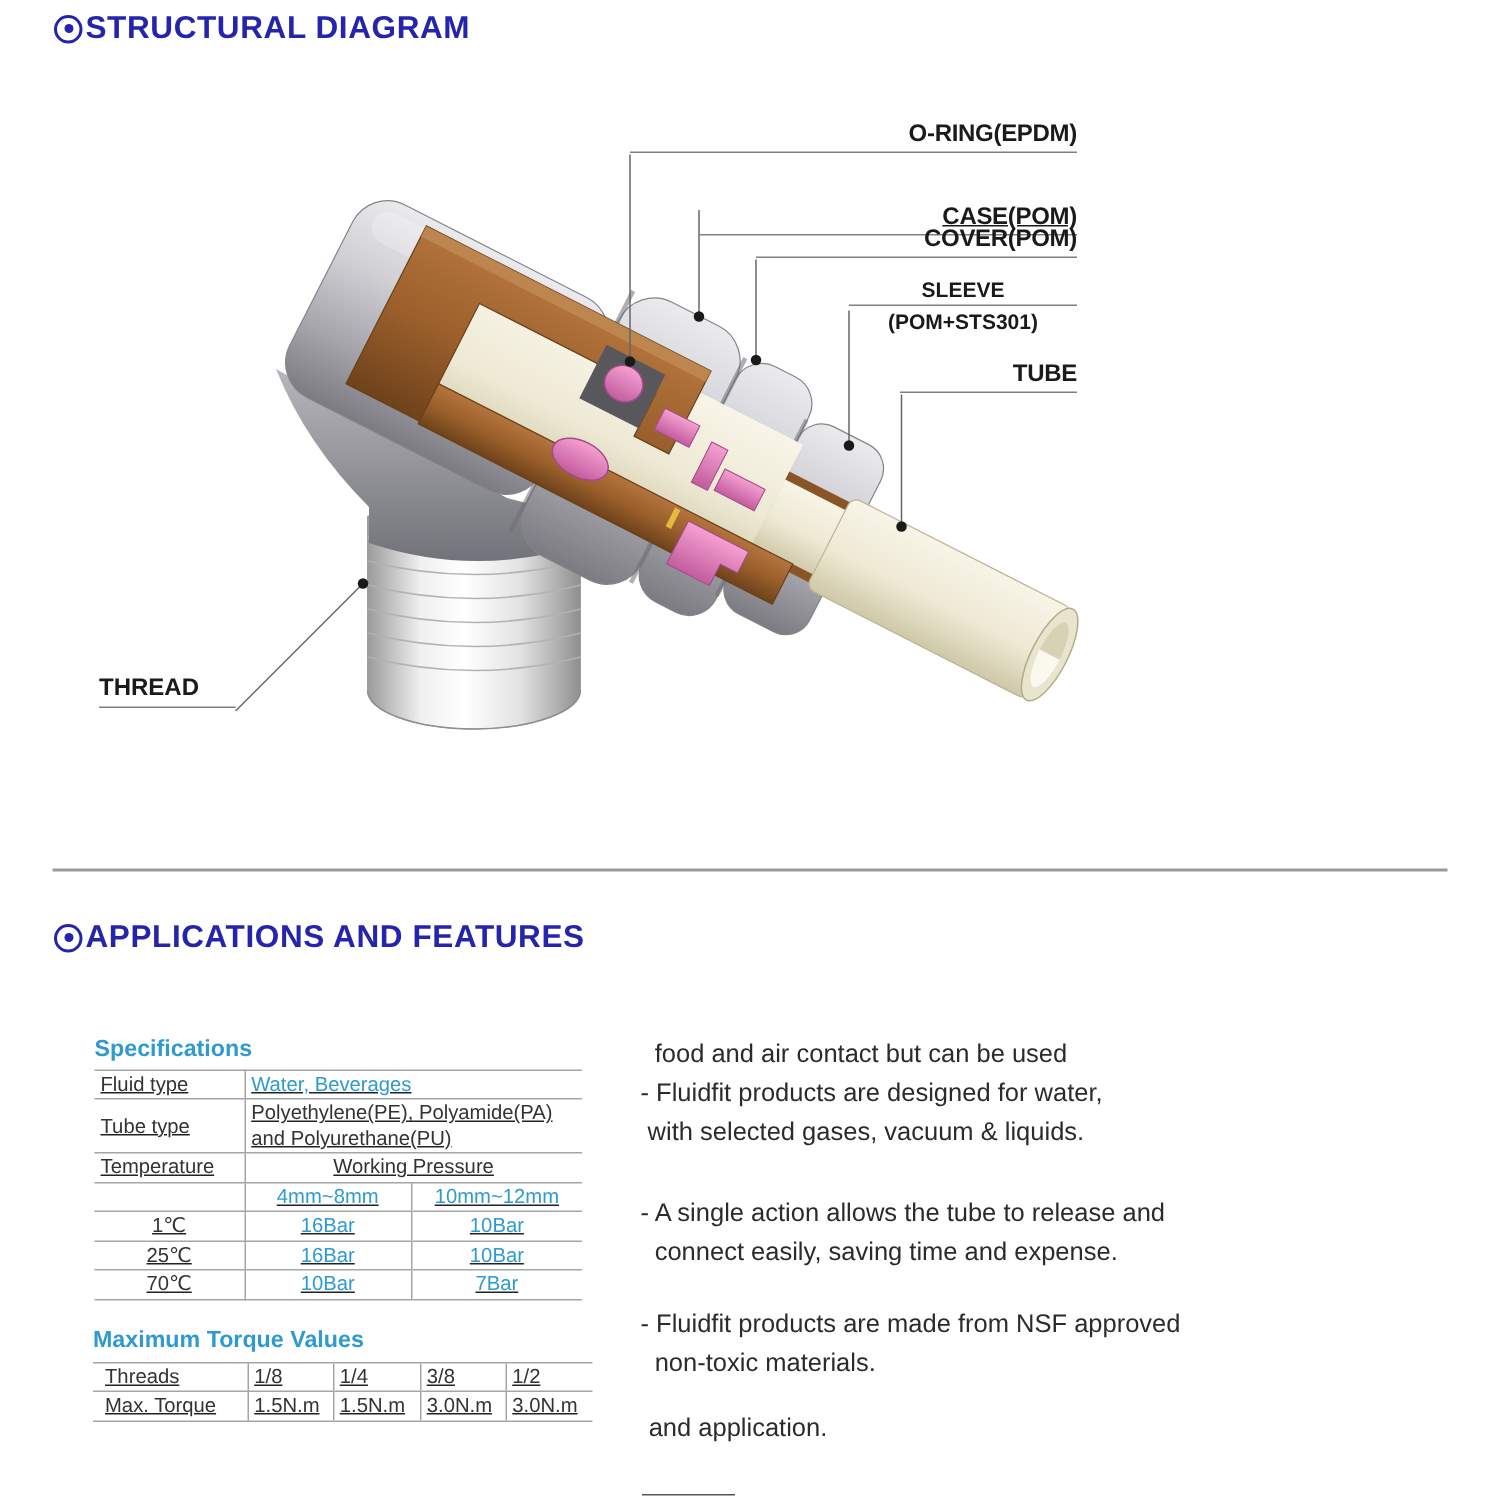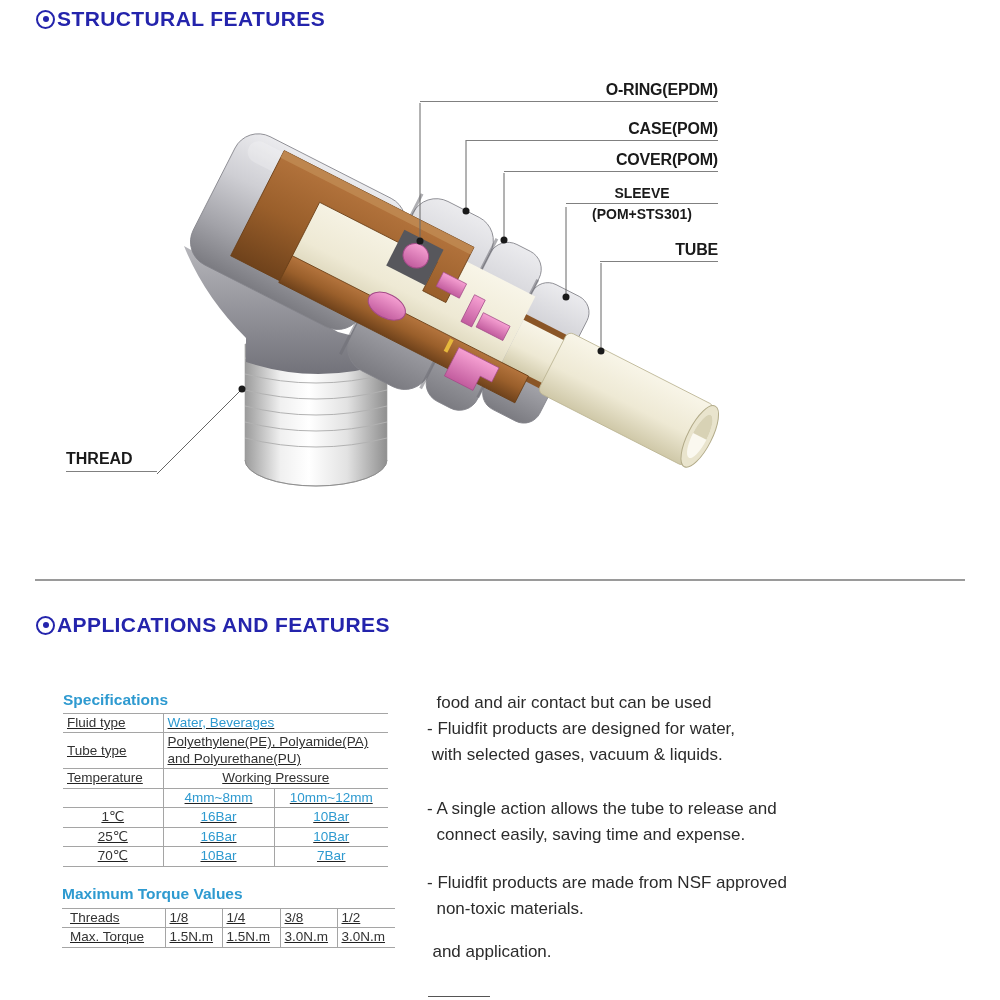--- a/index.html
+++ b/index.html
@@ -40,21 +40,21 @@
   .bottom-line{position:absolute;height:1px;background:#555;}
   svg{position:absolute;left:0;top:0;}
 </style>
 </head>
 <body>
 
 <div class="sec-title" style="top:7px;">
   <span class="bullseye">
       <i></i>
     </span>
-  <span>STRUCTURAL FEATURES</span>
+  <span>STRUCTURAL DIAGRAM</span>
 </div>
 
 <svg width="1000" height="560" viewBox="0 0 1000 560">
   <defs>
     <linearGradient id="gMetal" x1="0" y1="0" x2="0" y2="1">
       <stop offset="0" stop-color="#ebebee"></stop>
         <stop offset="0.35" stop-color="#cfcfd4"></stop>
       <stop offset="0.72" stop-color="#a2a2a8"></stop>
         <stop offset="1" stop-color="#7b7b81"></stop>
     </linearGradient>
@@ -160,21 +160,21 @@
     <circle cx="420" cy="241" r="3.5"></circle>
     <circle cx="466" cy="211" r="3.5"></circle>
     <circle cx="504" cy="240" r="3.5"></circle>
     <circle cx="566" cy="297" r="3.5"></circle>
     <circle cx="601" cy="351" r="3.5"></circle>
     <circle cx="242" cy="389" r="3.5"></circle>
   </g>
 </svg>
 
 <div class="dlabel" style="left:420px;top:81px;width:298px;">O-RING(EPDM)</div>
-<div class="dlabel" style="left:466px;top:120px;width:252px;">CASE(POM)</div>
+<div class="dlabel" style="left:466px;top:136px;width:252px;text-decoration:underline;">CASE(POM)</div>
 <div class="dlabel" style="left:504px;top:151px;width:214px;">COVER(POM)</div>
 <div class="dlabel2" style="left:566px;top:185px;width:152px;">
   <div class="l1">SLEEVE</div>
   <div class="l2">(POM+STS301)</div>
 </div>
 <div class="dlabel" style="left:600px;top:241px;width:118px;">TUBE</div>
 <div class="thread-label" style="left:66px;top:450px;width:91px;">THREAD</div>
 
 <div class="divider" style="top:579px;"></div>
 

